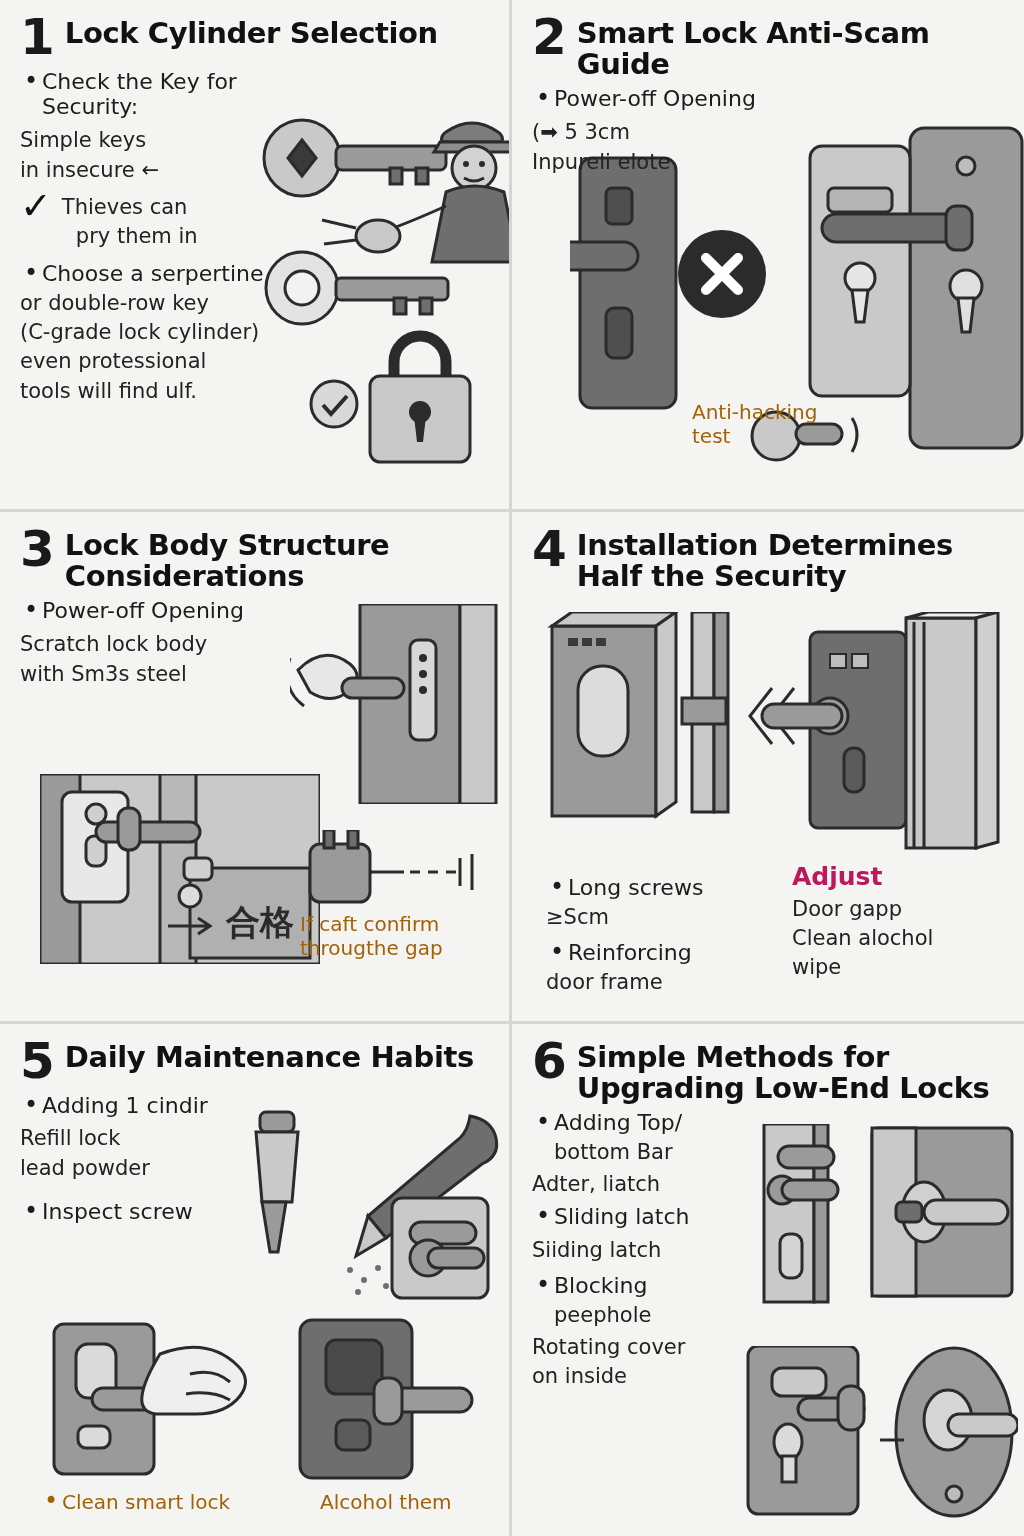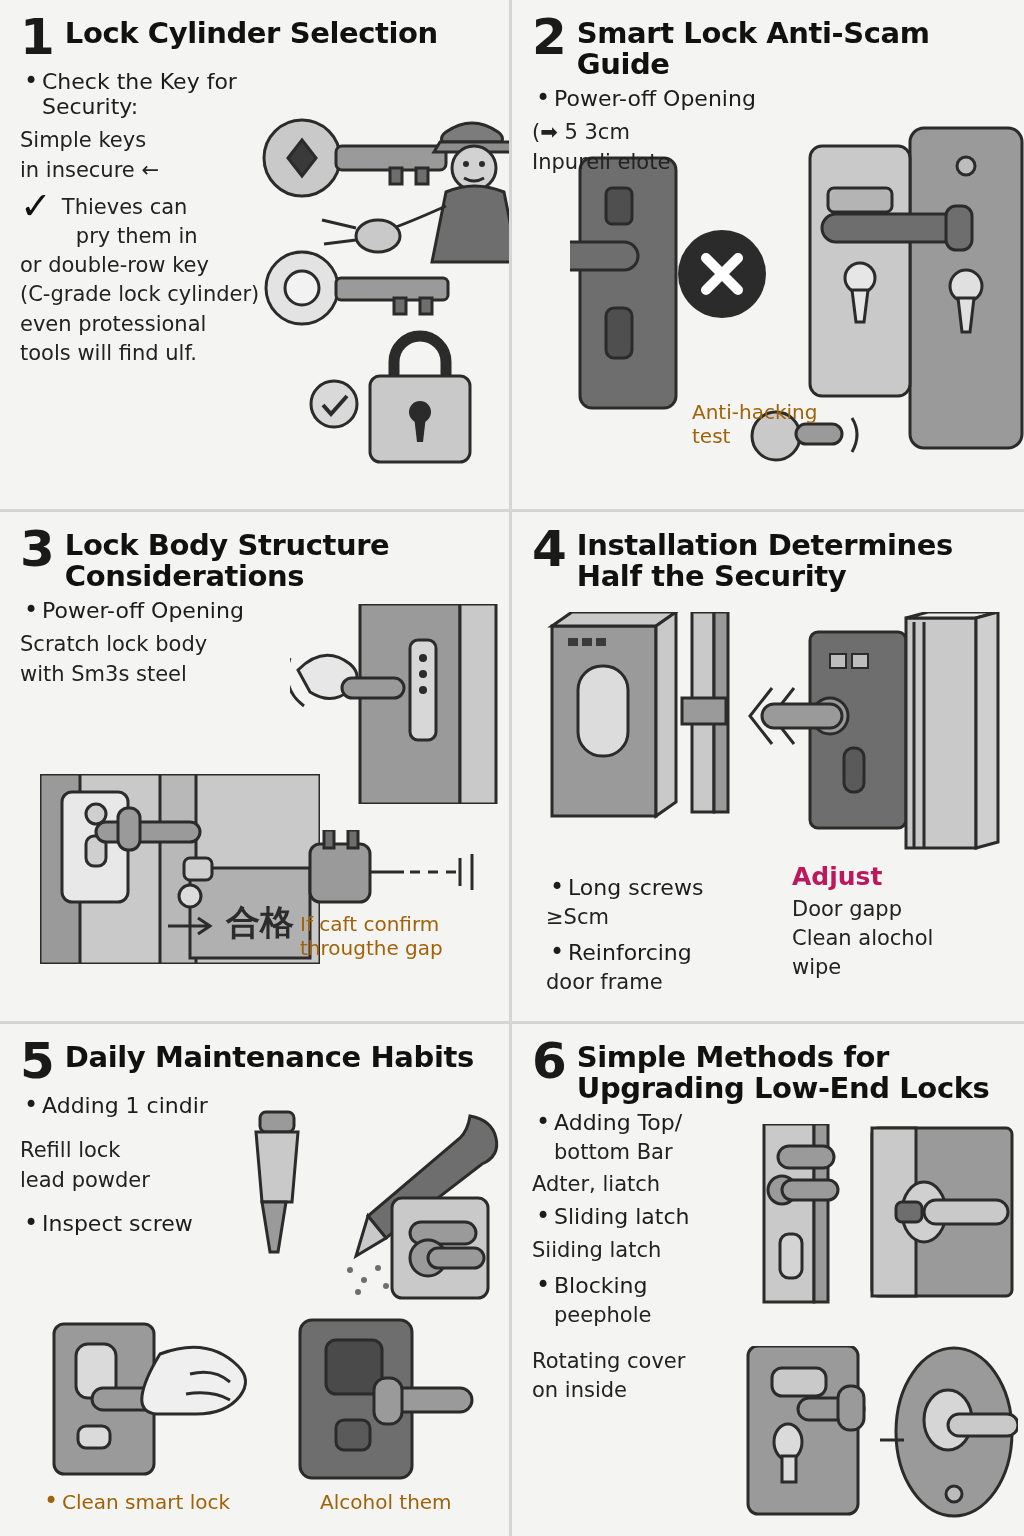--- a/index.html
+++ b/index.html
@@ -75,20 +75,23 @@
       </ul>
       <div class="sub" style="margin-top:8px">Simple keys</div>
       <div class="sub">in insecure ←</div>
       <div style="display:flex;gap:10px;align-items:flex-start;margin-top:8px;">
         <span class="checkmark">✓</span>
         <div>
           <div class="sub">Thieves can</div>
           <div class="sub" style="padding-left:14px">pry them in</div>
         </div>
       </div>
+      <ul style="margin-top:12px">
+        <li class="bullet">Choose a serpertine</li>
+      </ul>
       <div class="sub">or double-row key</div>
       <div class="sub">(C-grade lock cylinder)</div>
       <div class="sub">even protessional</div>
       <div class="sub">tools will find ulf.</div>
     </div>
 
     <svg class="art" style="left:250px; top:110px;" width="270" height="370" viewBox="0 0 270 370">
 
       <g>
         <circle cx="52" cy="48" r="38" class="plate-l"></circle>
@@ -303,21 +306,21 @@
 
   <div class="panel border-r">
     <div class="head">
       <div class="num">5</div>
       <div class="title" style="width:420px">Daily Maintenance Habits</div>
     </div>
     <div class="txtcol" style="width:230px; margin-top:6px;">
       <ul>
         <li class="bullet">Adding 1 cindir</li>
       </ul>
-      <div class="sub" style="margin-top:20px">Refill lock</div>
+      <div class="sub" style="margin-top:8px">Refill lock</div>
       <div class="sub">lead powder</div>
       <ul style="margin-top:18px">
         <li class="bullet">Inspect screw</li>
       </ul>
     </div>
 
     <svg class="art" style="left:230px; top:86px;" width="280" height="190" viewBox="0 0 280 190">
 
       <g>
         <rect x="30" y="2" width="34" height="20" rx="6" class="plate"></rect>
@@ -385,21 +388,21 @@
       <div class="sub" style="padding-left:22px">bottom Bar</div>
       <div class="sub" style="margin-top:6px">Adter, liatch</div>
       <ul style="margin-top:6px">
         <li class="bullet">Sliding latch</li>
       </ul>
       <div class="sub" style="margin-top:8px">Siiding latch</div>
       <ul style="margin-top:10px">
         <li class="bullet">Blocking</li>
       </ul>
       <div class="sub" style="padding-left:22px">peephole</div>
-      <div class="sub" style="margin-top:21px">Rotating cover</div>
+      <div class="sub" style="margin-top:7px">Rotating cover</div>
       <div class="sub">on inside</div>
     </div>
 
     <svg class="art" style="left:236px; top:100px;" width="270" height="180" viewBox="0 0 270 180">
       <rect x="16" y="0" width="50" height="178" class="plate-l"></rect>
       <rect x="66" y="0" width="14" height="178" class="plate"></rect>
       <rect x="30" y="22" width="56" height="22" rx="11" class="plate"></rect>
       <circle cx="34" cy="66" r="14" class="plate"></circle>
       <rect x="34" y="56" width="56" height="20" rx="10" class="plate"></rect>
       <rect x="32" y="110" width="22" height="44" rx="9" fill="#d4d4d4" stroke="#2b2b2b" stroke-width="3"></rect>

